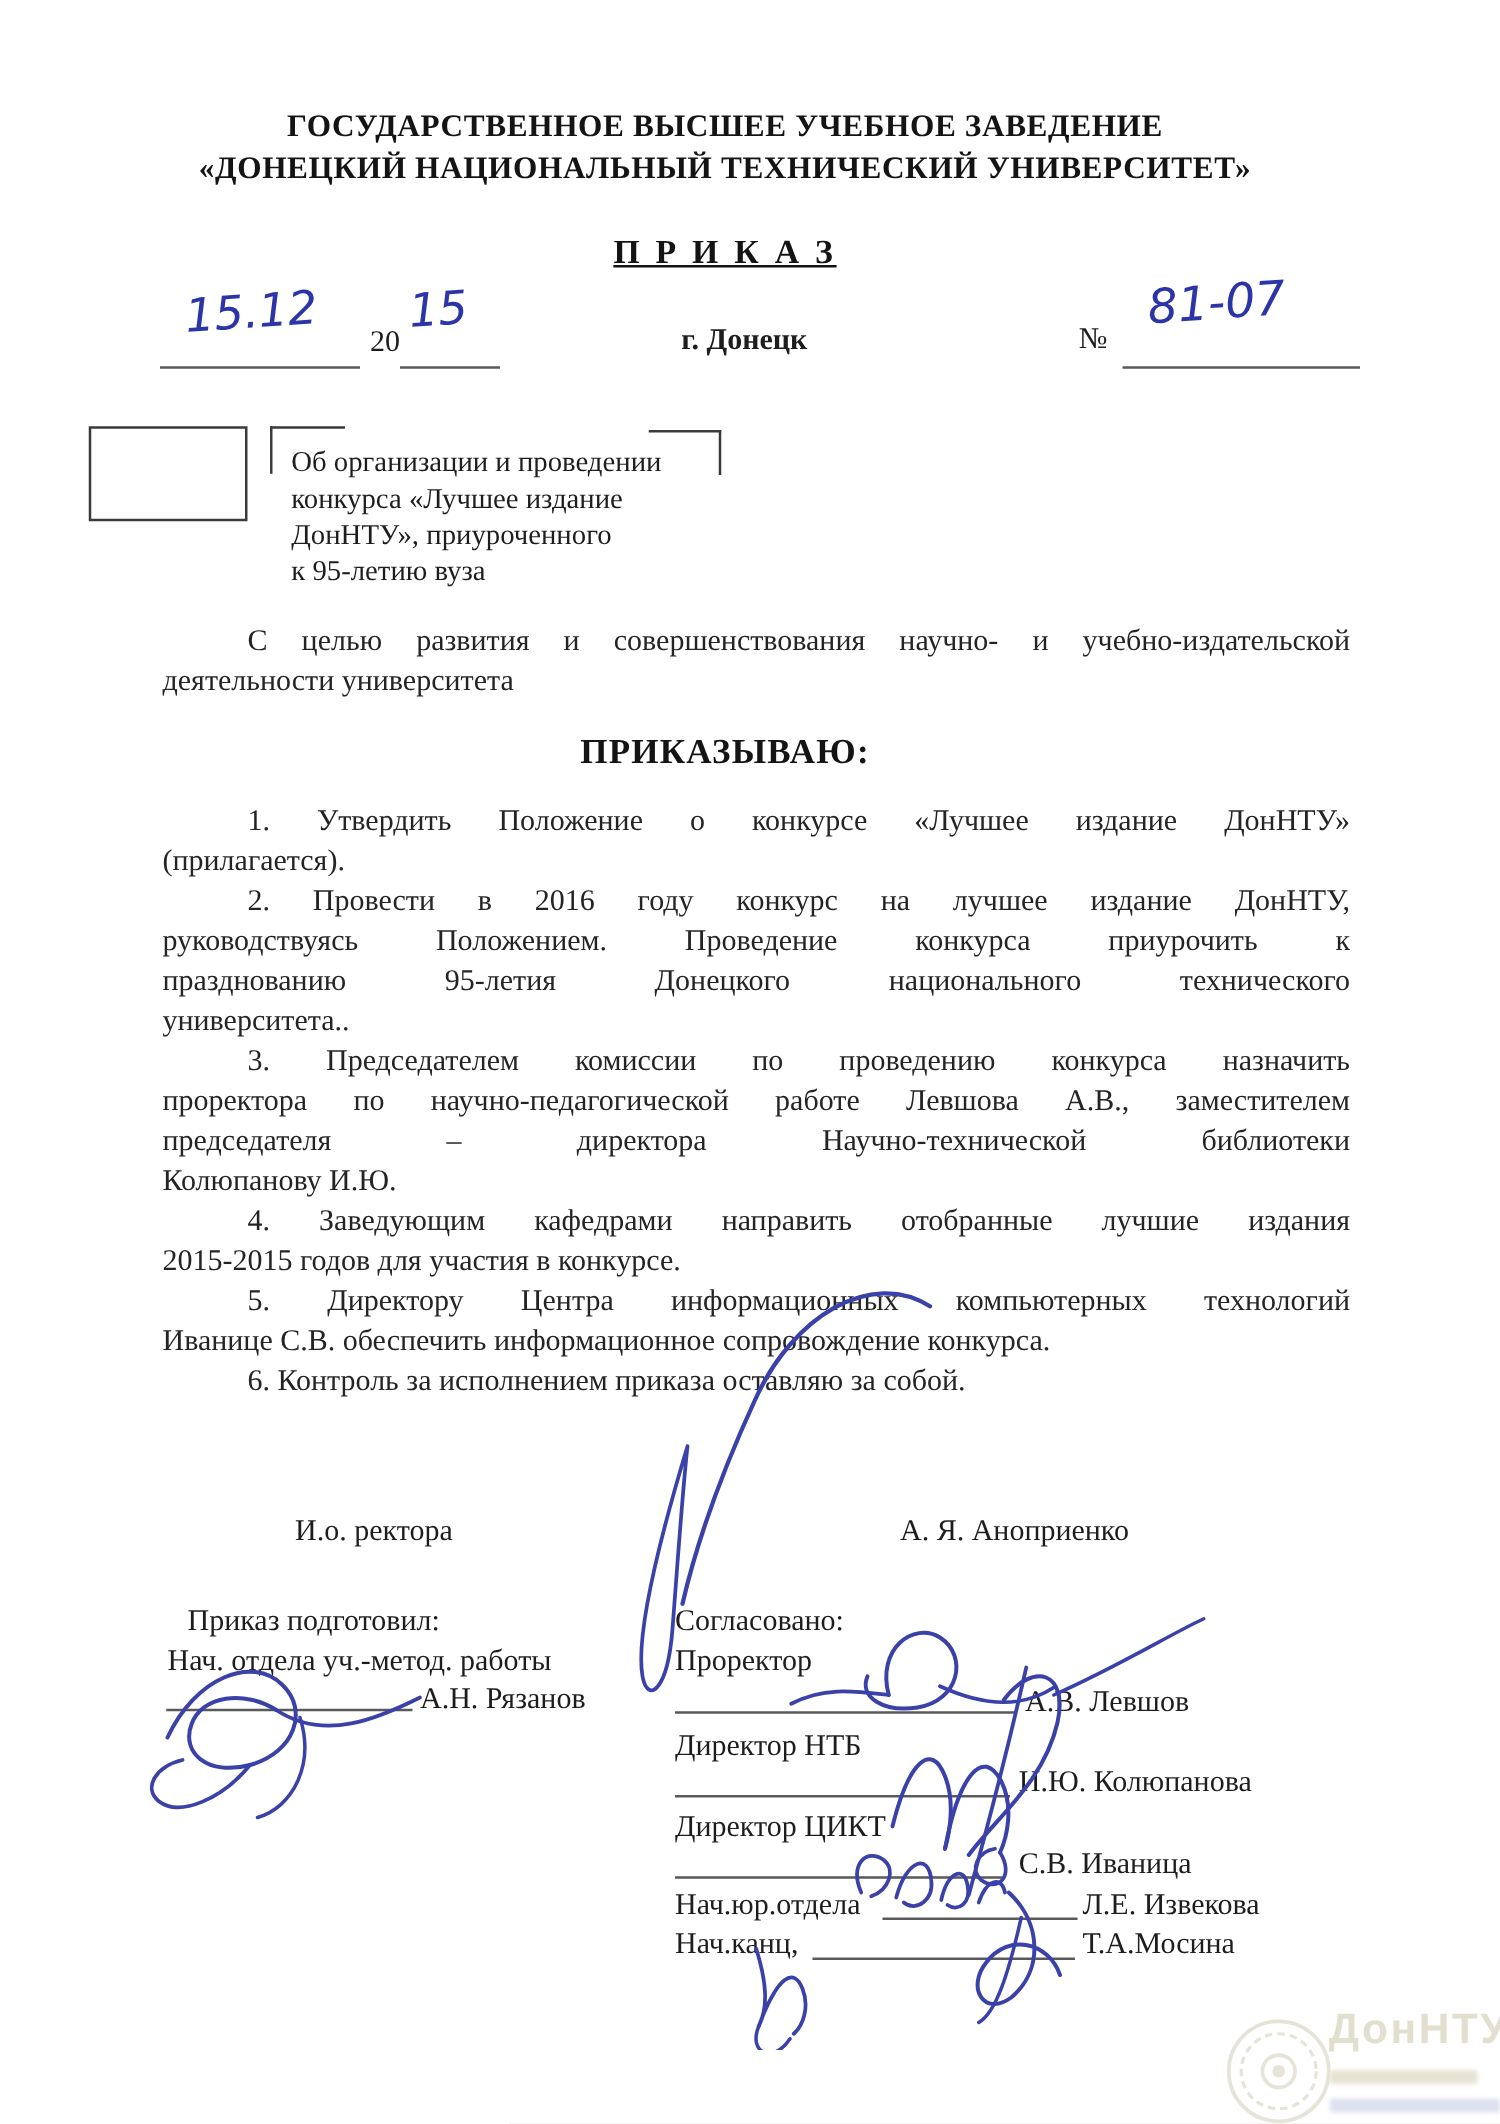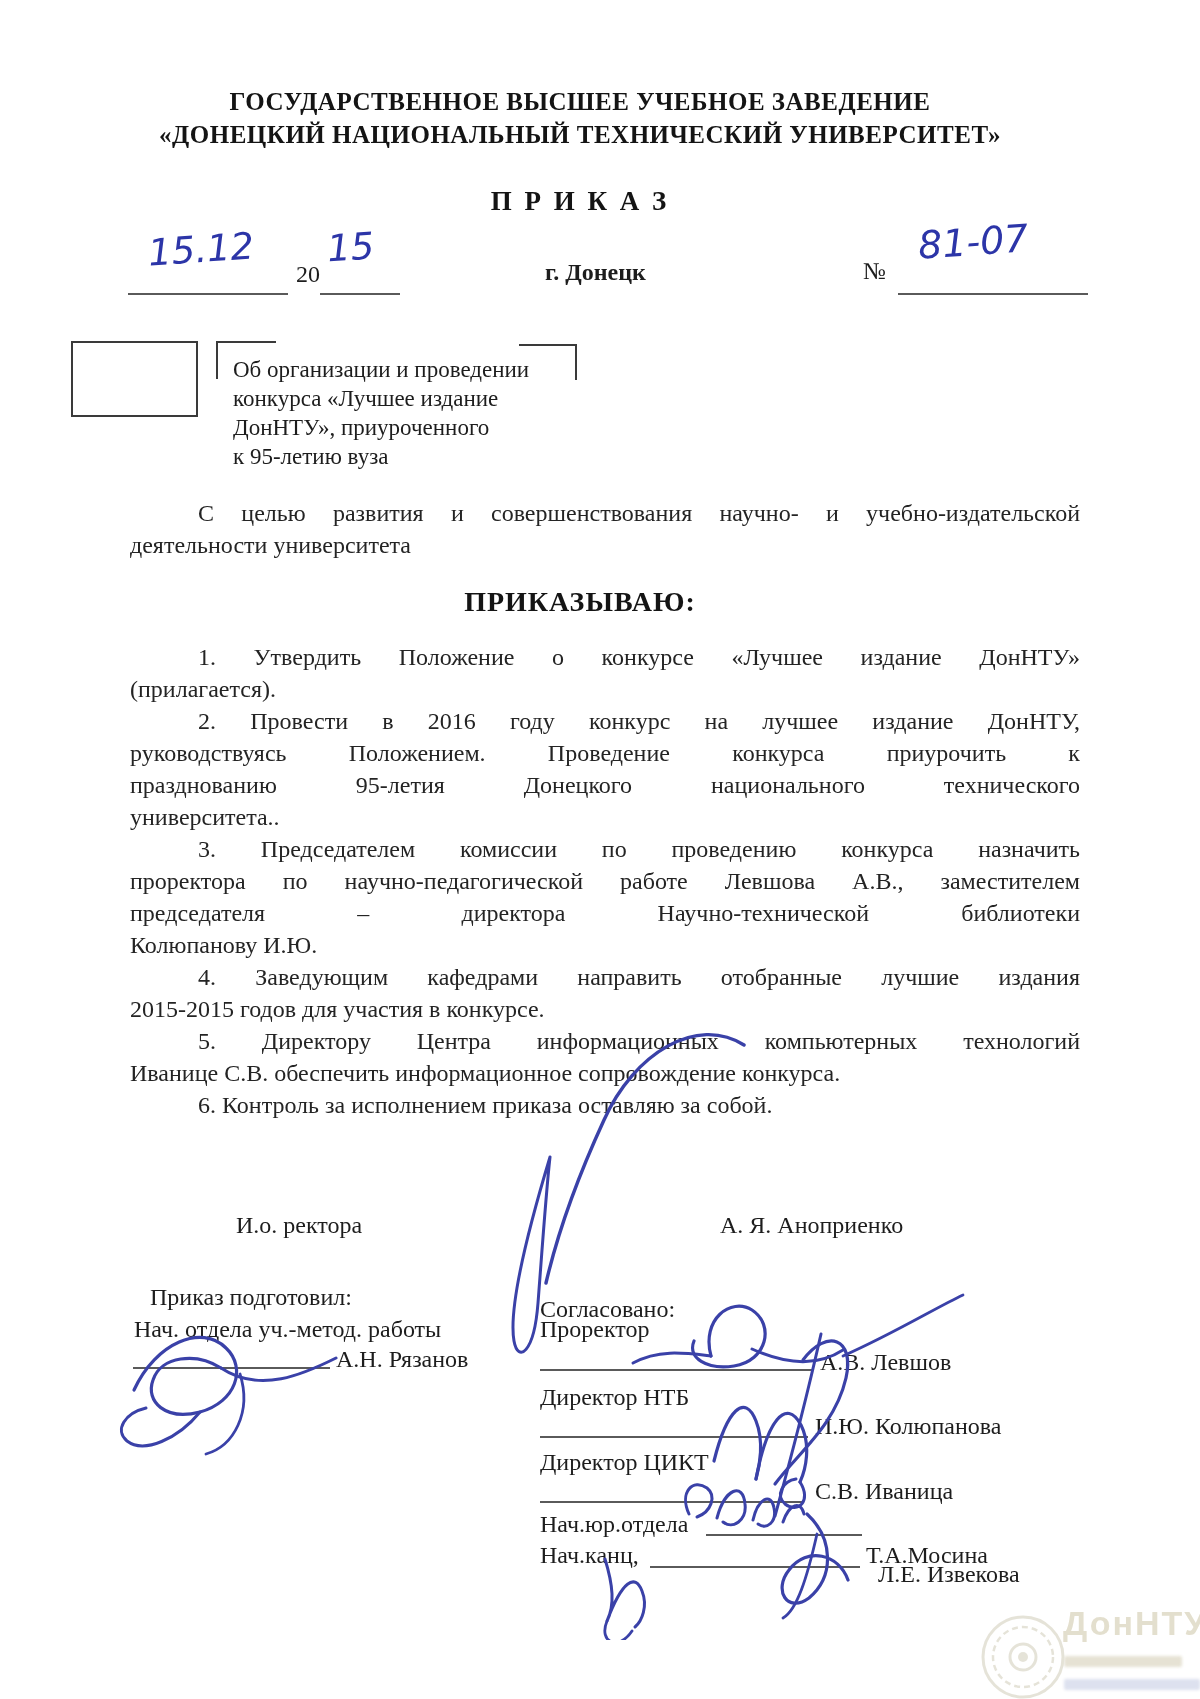--- a/index.html
+++ b/index.html
@@ -62,21 +62,21 @@
   }
   .wm-bar{filter:blur(1.5px);border-radius:2px;}
 </style>
 </head>
 <body>
 
 <div class="page">
 
   <div class="abs org-line" style="top:88px;">ГОСУДАРСТВЕННОЕ ВЫСШЕЕ УЧЕБНОЕ ЗАВЕДЕНИЕ</div>
   <div class="abs org-line" style="top:121px;">«ДОНЕЦКИЙ НАЦИОНАЛЬНЫЙ ТЕХНИЧЕСКИЙ УНИВЕРСИТЕТ»</div>
-  <div class="abs doc-type" style="top:186px;">П Р И К А З</div>
+  <div class="abs doc-type" style="top:186px;text-decoration:underline;">П Р И К А З</div>
 
   <div class="abs hand" style="left:148px;top:228px;font-size:37px;">15.12</div>
   <div class="abs uline" style="left:128px;top:293px;width:160px;"></div>
   <div class="abs serif-lg" style="left:296px;top:261px;">20</div>
   <div class="abs hand" style="left:327px;top:226px;font-size:37px;">15</div>
   <div class="abs uline" style="left:320px;top:293px;width:80px;"></div>
   <div class="abs serif-lg" style="left:545px;top:259px;font-weight:bold;">г. Донецк</div>
   <div class="abs serif-lg" style="left:863px;top:258px;">№</div>
   <div class="abs hand" style="left:918px;top:220px;font-size:38px;">81-07</div>
   <div class="abs uline" style="left:898px;top:293px;width:190px;"></div>
@@ -122,37 +122,37 @@
   </div>
 
   <div class="abs sign-label" style="left:236px;top:1212px;">И.о. ректора</div>
   <div class="abs sign-label" style="left:720px;top:1212px;">А. Я. Аноприенко</div>
 
   <div class="abs sign-label" style="left:150px;top:1284px;">Приказ подготовил:</div>
   <div class="abs sign-label" style="left:134px;top:1316px;">Нач. отдела уч.-метод. работы</div>
   <div class="abs sign-label" style="left:336px;top:1346px;">А.Н. Рязанов</div>
   <div class="abs uline" style="left:133px;top:1367px;width:197px;"></div>
 
-  <div class="abs sign-label" style="left:540px;top:1284px;margin-top:12px;">Согласовано:</div>
+  <div class="abs sign-label" style="left:540px;top:1284px;">Согласовано:</div>
 
   <div class="abs sign-label" style="left:540px;top:1316px;">Проректор</div>
   <div class="abs uline" style="left:540px;top:1369px;width:272px;"></div>
   <div class="abs sign-label" style="left:820px;top:1349px;">А.В. Левшов</div>
 
   <div class="abs sign-label" style="left:540px;top:1384px;">Директор НТБ</div>
   <div class="abs uline" style="left:540px;top:1436px;width:268px;"></div>
   <div class="abs sign-label" style="left:815px;top:1413px;">И.Ю. Колюпанова</div>
 
   <div class="abs sign-label" style="left:540px;top:1449px;">Директор ЦИКТ</div>
   <div class="abs uline" style="left:540px;top:1501px;width:262px;"></div>
   <div class="abs sign-label" style="left:815px;top:1478px;">С.В. Иваница</div>
 
   <div class="abs sign-label" style="left:540px;top:1511px;">Нач.юр.отдела</div>
   <div class="abs uline" style="left:706px;top:1534px;width:156px;"></div>
-  <div class="abs sign-label" style="left:866px;top:1561px;margin-left:12px;">Л.Е. Извекова</div>
+  <div class="abs sign-label" style="left:866px;top:1511px;">Л.Е. Извекова</div>
 
   <div class="abs sign-label" style="left:540px;top:1542px;">Нач.канц,</div>
   <div class="abs uline" style="left:650px;top:1566px;width:210px;"></div>
   <div class="abs sign-label" style="left:866px;top:1542px;">Т.А.Мосина</div>
 
   <svg class="abs sig-svg" style="left:462px;top:1025px;" width="300" height="340" viewBox="0 0 300 340">
     <path d="M282,20 C235,-10 172,28 142,95 C113,158 94,215 84,258" stroke-width="3.4"></path>
     <path d="M88,132 C66,205 46,282 52,316 C56,338 72,329 76,278 C80,226 84,168 88,132" stroke-width="3"></path>
   </svg>
 

